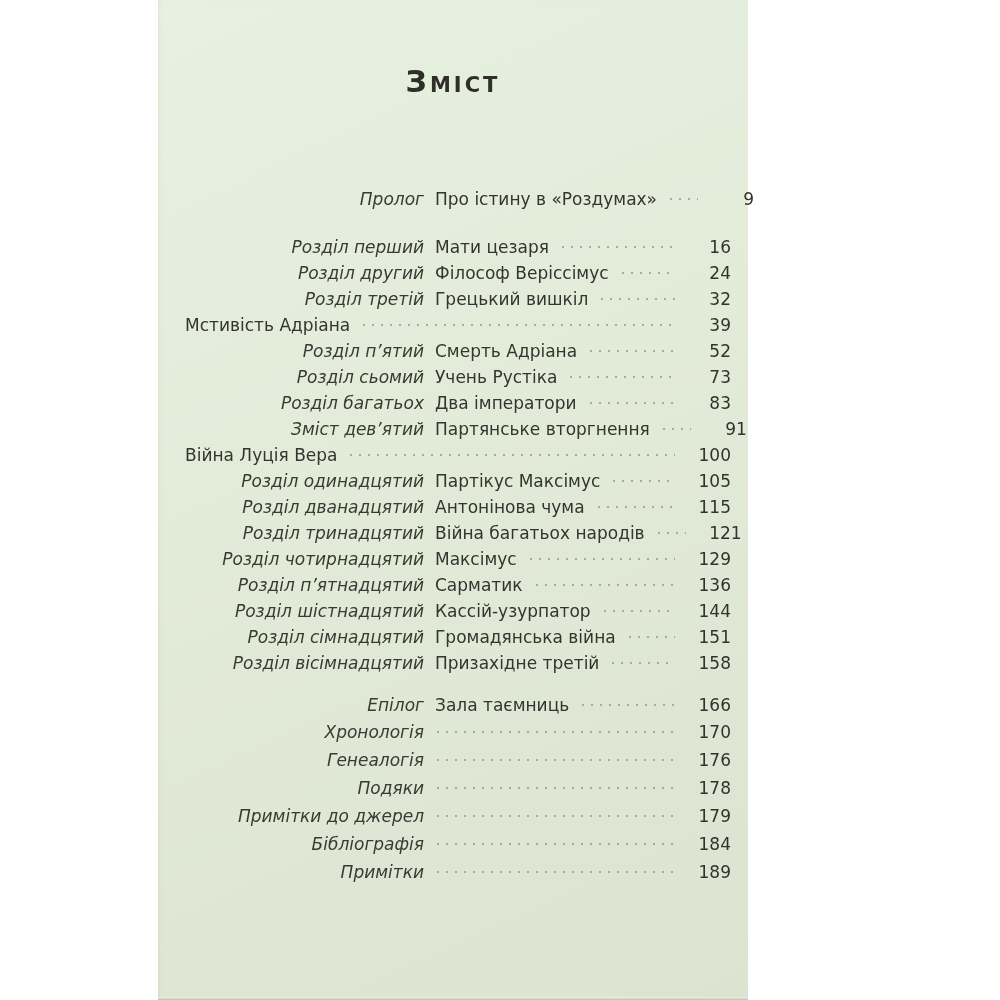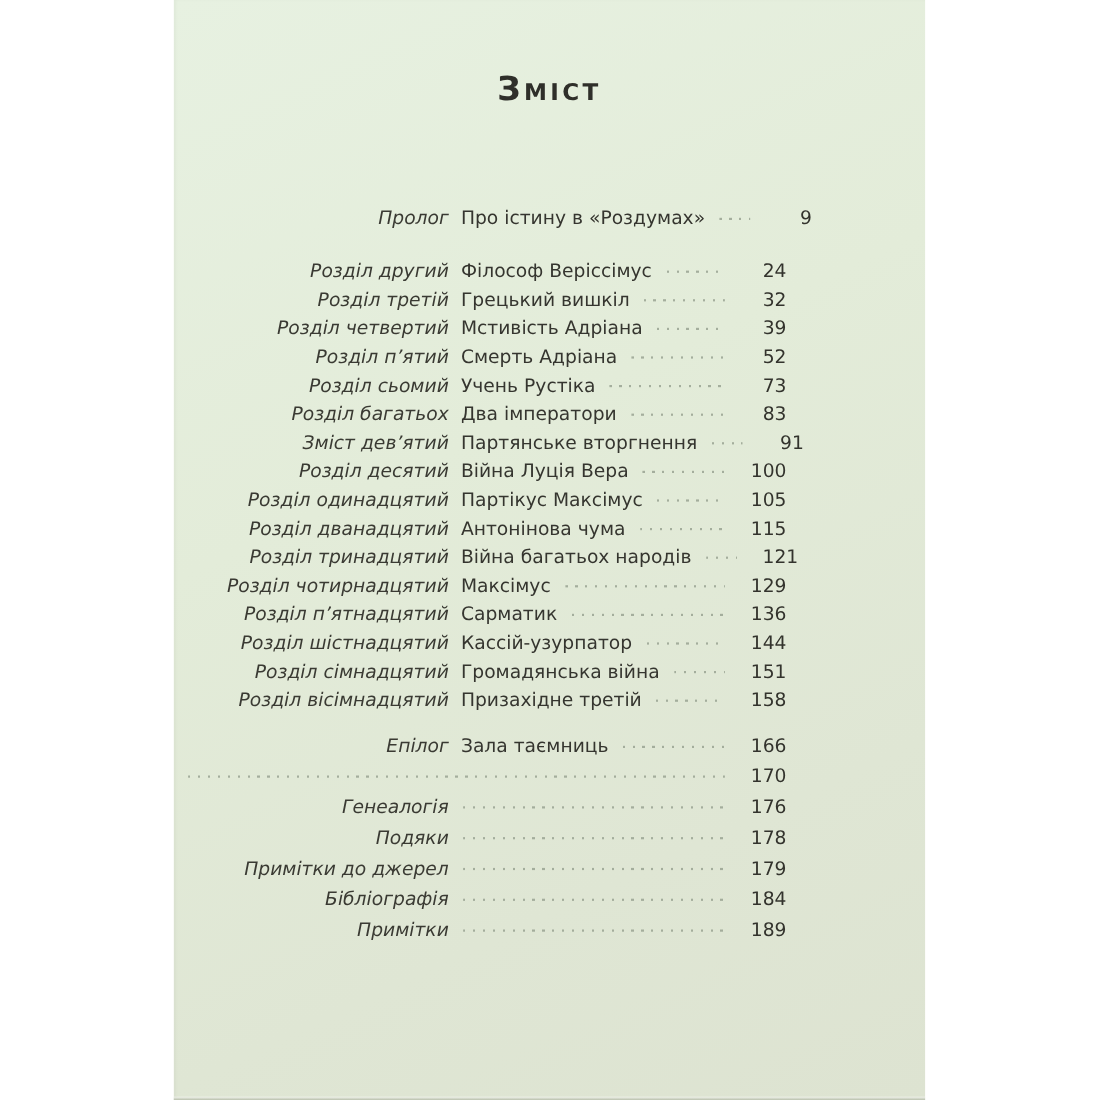--- a/index.html
+++ b/index.html
@@ -10,21 +10,21 @@
     overflow: hidden;
     position: relative;
   }
   .photo-bg {
     position: absolute; inset: 0;
     background: #ffffff;
   }
   .book-page {
     position: absolute;
     left: 158px; top: 0;
-    width: 683px; height: 1000px;
+    width: 590px; height: 1000px;
     background: linear-gradient(155deg, #e7f1e1 0%, #e3ecd9 40%, #dfe6d4 75%, #dde3d1 100%);
     box-shadow: inset 2px 0 3px rgba(0,0,0,0.03);
   }
   .book-page::after {
     content: "";
     position: absolute; left: 0; right: 0; bottom: 0;
     height: 3px;
     background: linear-gradient(to bottom, rgba(255,255,255,0.6), #b9c0ac);
   }
   .toc-title {
@@ -32,21 +32,21 @@
     left: 0; right: 0; top: 64px;
     text-align: center;
     font-size: 30px;
     font-weight: bold;
     font-variant: small-caps;
     letter-spacing: 3px;
     color: #2f2f2a;
   }
   .toc {
     position: absolute;
-    left: 0; top: 186px;
+    left: 16px; top: 186px;
     width: 557px;
   }
   .row {
     display: flex;
     align-items: center;
     height: 26px;
     font-size: 17px;
     color: #35352f;
   }
   .row-back { height: 28px; }
@@ -91,37 +91,42 @@
     <div class="row">
       <span class="lbl">Пролог</span>
       <span class="ttl">Про істину в «Роздумах»</span>
       <span class="leader"></span>
       <span class="num">9</span>
     </div>
 
     <div class="gap-lg"></div>
 
     <div id="chapters">
+  <div class="row">
+    <span class="lbl">Розділ перший</span>
+    <span class="ttl">Мати цезаря</span>
+    <span class="leader"></span>
+    <span class="num">16</span>
+  </div>
 
   <div class="row">
     <span class="lbl">Розділ другий</span>
     <span class="ttl">Філософ Веріссімус</span>
     <span class="leader"></span>
     <span class="num">24</span>
   </div>
 
   <div class="row">
     <span class="lbl">Розділ третій</span>
     <span class="ttl">Грецький вишкіл</span>
     <span class="leader"></span>
     <span class="num">32</span>
   </div>
 
   <div class="row">
-    <span class="lbl">Розділ четвертий</span>
     <span class="ttl">Мстивість Адріана</span>
     <span class="leader"></span>
     <span class="num">39</span>
   </div>
 
   <div class="row">
     <span class="lbl">Розділ п’ятий</span>
     <span class="ttl">Смерть Адріана</span>
     <span class="leader"></span>
     <span class="num">52</span>
@@ -143,21 +148,20 @@
   </div>
 
   <div class="row">
     <span class="lbl">Зміст дев’ятий</span>
     <span class="ttl">Партянське вторгнення</span>
     <span class="leader"></span>
     <span class="num">91</span>
   </div>
 
   <div class="row">
-    <span class="lbl">Розділ десятий</span>
     <span class="ttl">Війна Луція Вера</span>
     <span class="leader"></span>
     <span class="num">100</span>
   </div>
 
   <div class="row">
     <span class="lbl">Розділ одинадцятий</span>
     <span class="ttl">Партікус Максімус</span>
     <span class="leader"></span>
     <span class="num">105</span>
@@ -217,20 +221,21 @@
 
     <div class="row">
       <span class="lbl">Епілог</span>
       <span class="ttl">Зала таємниць</span>
       <span class="leader"></span>
       <span class="num">166</span>
     </div>
 
     <div id="backmatter">
   <div class="row row-back">
+    <span class="lbl">Хронологія</span>
 
     <span class="leader"></span>
     <span class="num">170</span>
   </div>
 
   <div class="row row-back">
     <span class="lbl">Генеалогія</span>
 
     <span class="leader"></span>
     <span class="num">176</span>

